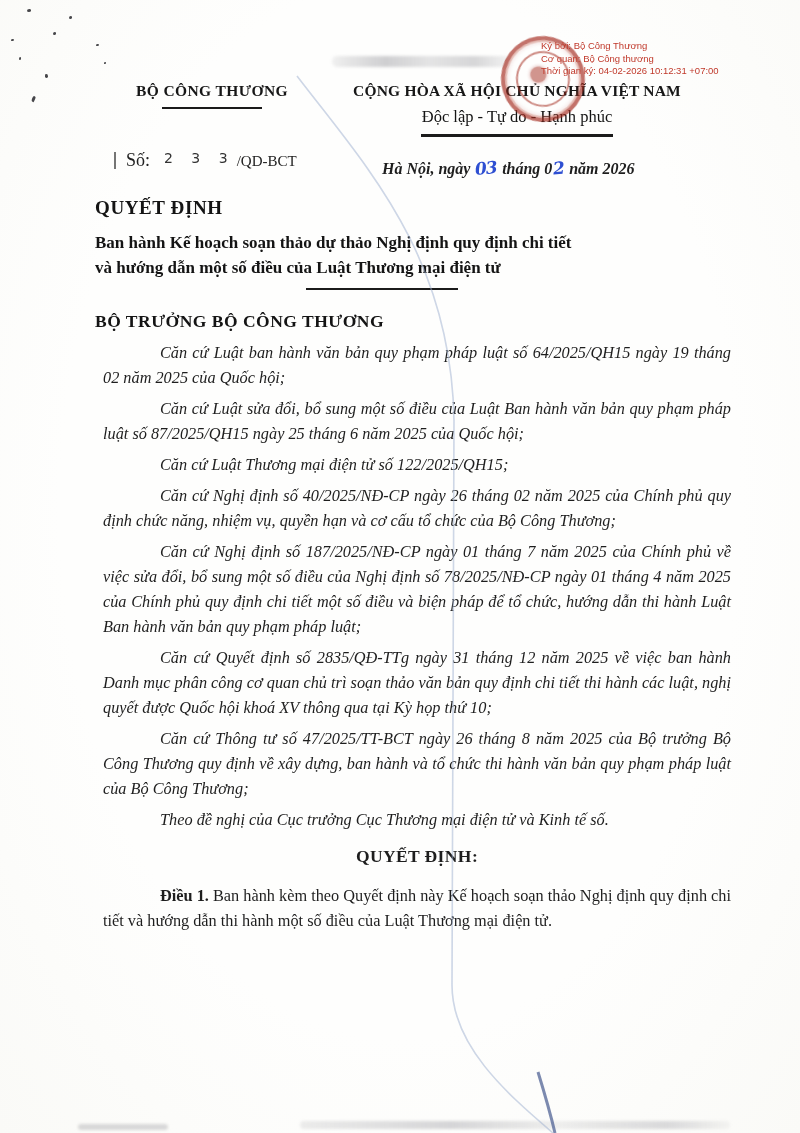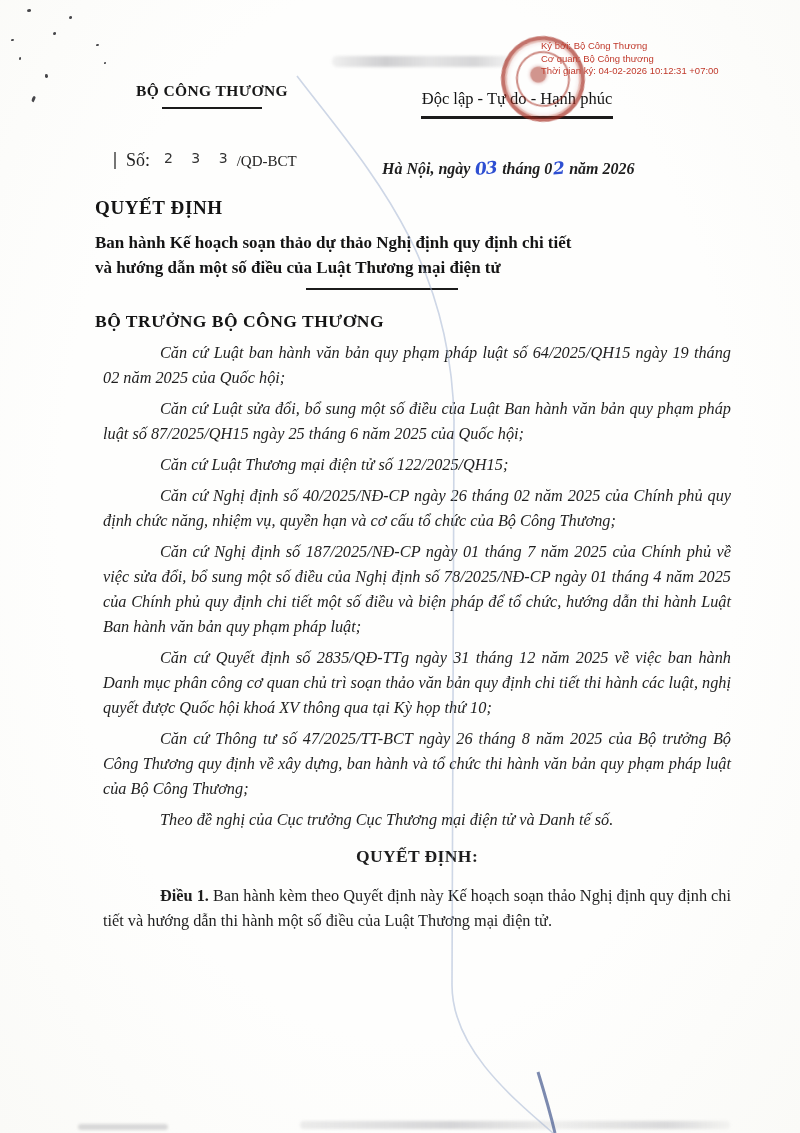--- a/index.html
+++ b/index.html
@@ -104,20 +104,21 @@
     <path d="M 297 76 C 365 165, 451 255, 454 420 L 452 985 C 452 1045, 505 1092, 553 1133" fill="none" stroke="#9eafd0" stroke-width="1.6" opacity="0.5"></path>
     <path d="M 538 1072 C 546 1098, 551 1116, 555 1133" fill="none" stroke="#44598f" stroke-width="3" opacity="0.7"></path>
   </svg>
 
   <div class="agency-block">
     <div class="agency-name">BỘ CÔNG THƯƠNG</div>
     <div class="agency-underline"></div>
   </div>
 
   <div class="national-block">
+    <div class="national-line1">CỘNG HÒA XÃ HỘI CHỦ NGHĨA VIỆT NAM</div>
     <div class="national-line2">Độc lập - Tự do - Hạnh phúc</div>
     <div class="motto-underline"></div>
   </div>
 
   <div class="seal"></div>
   <div class="sig-block">
     <div>Ký bởi: Bộ Công Thương</div>
     <div>Cơ quan: Bộ Công thương</div>
     <div>Thời gian ký: 04-02-2026 10:12:31 +07:00</div>
   </div>
@@ -147,21 +148,21 @@
   </div>
 
   <div class="body-text">
     <p>Căn cứ Luật ban hành văn bản quy phạm pháp luật số 64/2025/QH15 ngày 19 tháng 02 năm 2025 của Quốc hội;</p>
     <p>Căn cứ Luật sửa đổi, bổ sung một số điều của Luật Ban hành văn bản quy phạm pháp luật số 87/2025/QH15 ngày 25 tháng 6 năm 2025 của Quốc hội;</p>
     <p>Căn cứ Luật Thương mại điện tử số 122/2025/QH15;</p>
     <p>Căn cứ Nghị định số 40/2025/NĐ-CP ngày 26 tháng 02 năm 2025 của Chính phủ quy định chức năng, nhiệm vụ, quyền hạn và cơ cấu tổ chức của Bộ Công Thương;</p>
     <p>Căn cứ Nghị định số 187/2025/NĐ-CP ngày 01 tháng 7 năm 2025 của Chính phủ về việc sửa đổi, bổ sung một số điều của Nghị định số 78/2025/NĐ-CP ngày 01 tháng 4 năm 2025 của Chính phủ quy định chi tiết một số điều và biện pháp để tổ chức, hướng dẫn thi hành Luật Ban hành văn bản quy phạm pháp luật;</p>
     <p>Căn cứ Quyết định số 2835/QĐ-TTg ngày 31 tháng 12 năm 2025 về việc ban hành Danh mục phân công cơ quan chủ trì soạn thảo văn bản quy định chi tiết thi hành các luật, nghị quyết được Quốc hội khoá XV thông qua tại Kỳ họp thứ 10;</p>
     <p>Căn cứ Thông tư số 47/2025/TT-BCT ngày 26 tháng 8 năm 2025 của Bộ trưởng Bộ Công Thương quy định về xây dựng, ban hành và tổ chức thi hành văn bản quy phạm pháp luật của Bộ Công Thương;</p>
-    <p>Theo đề nghị của Cục trưởng Cục Thương mại điện tử và Danh tế số.</p>
+    <p>Theo đề nghị của Cục trưởng Cục Thương mại điện tử và Kinh tế số.</p>
 
     <p class="decision-heading">QUYẾT ĐỊNH:</p>
 
     <p class="article"><span class="art-label">Điều 1.</span><span> Ban hành kèm theo Quyết định này Kế hoạch soạn thảo Nghị định quy định chi tiết và hướng dẫn thi hành một số điều của Luật Thương mại điện tử.</span></p>
   </div>
 
   <div class="bottom-smudge"></div>
   <div class="bottom-smudge2"></div>
 </div>
 

